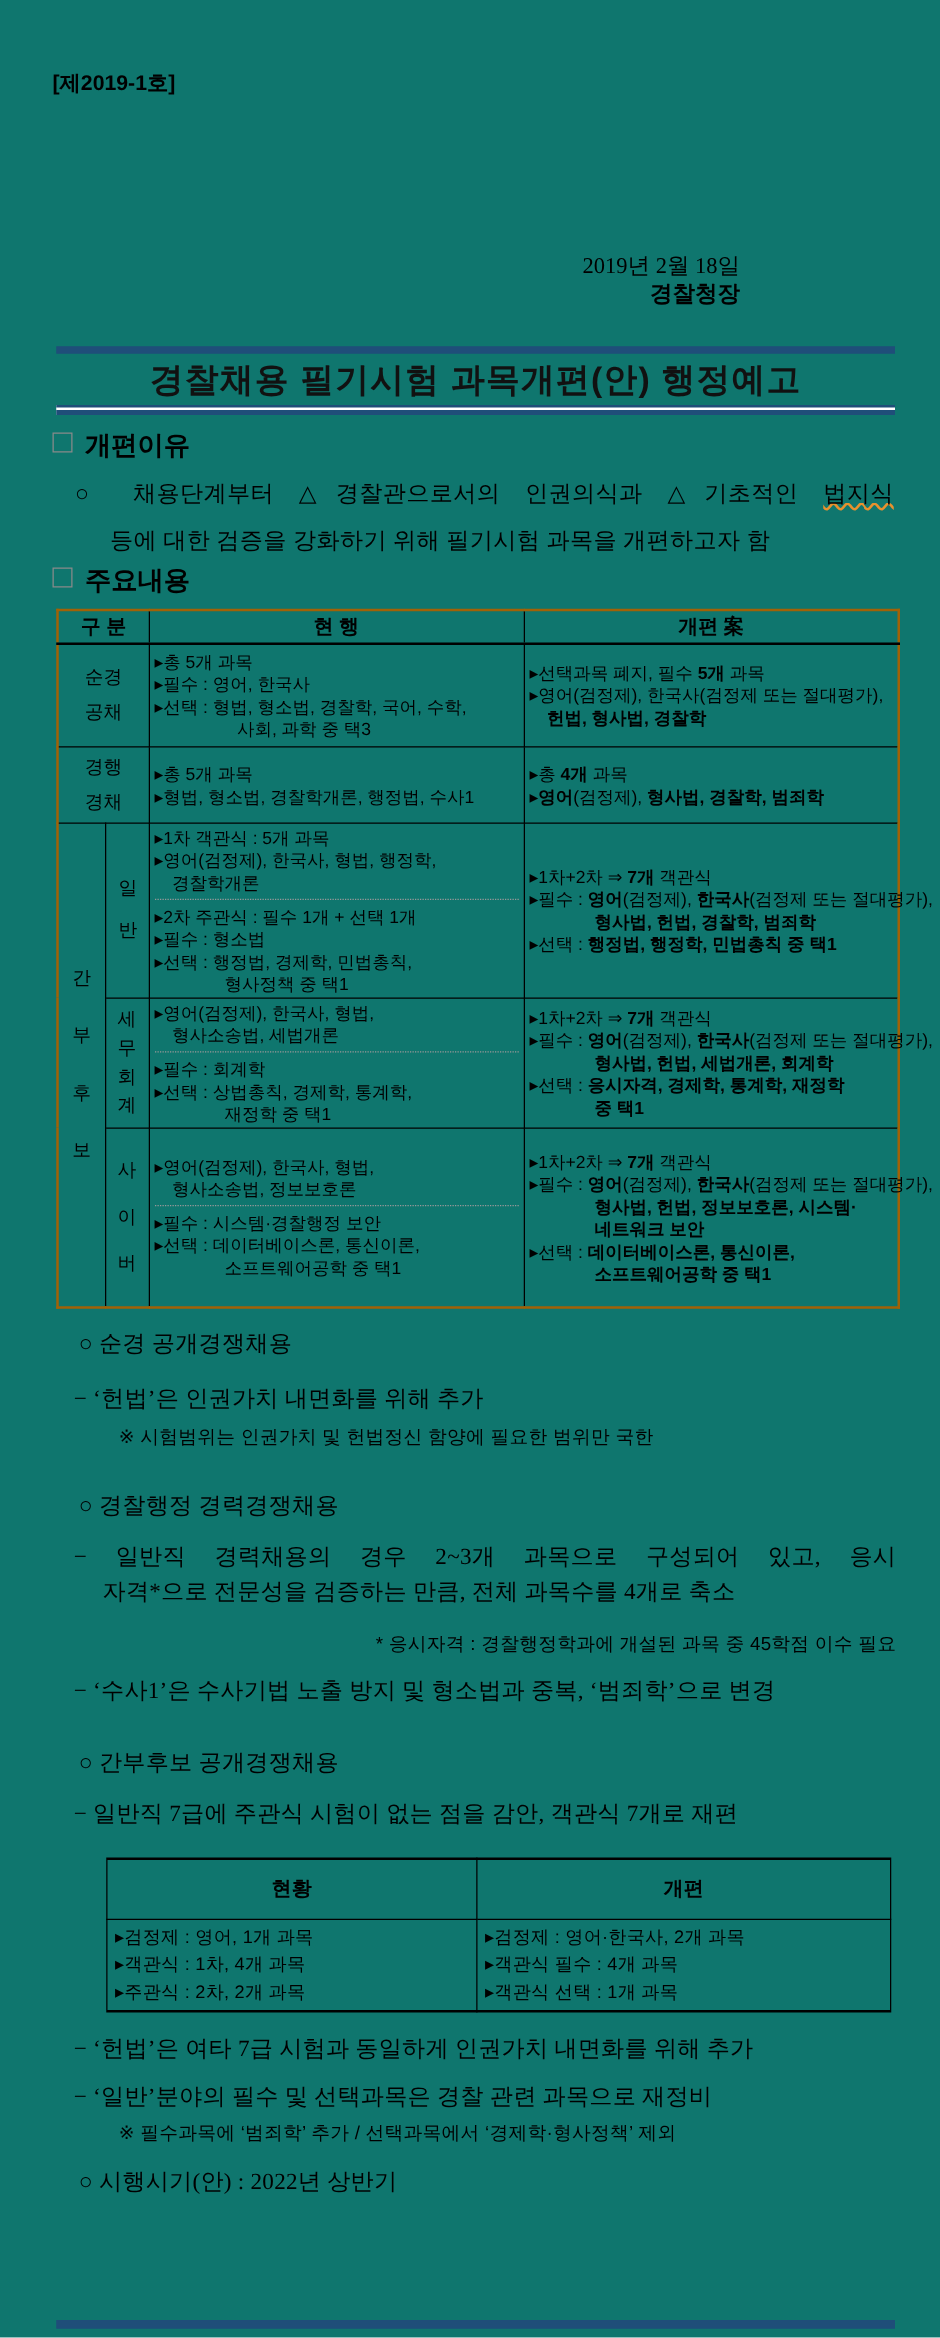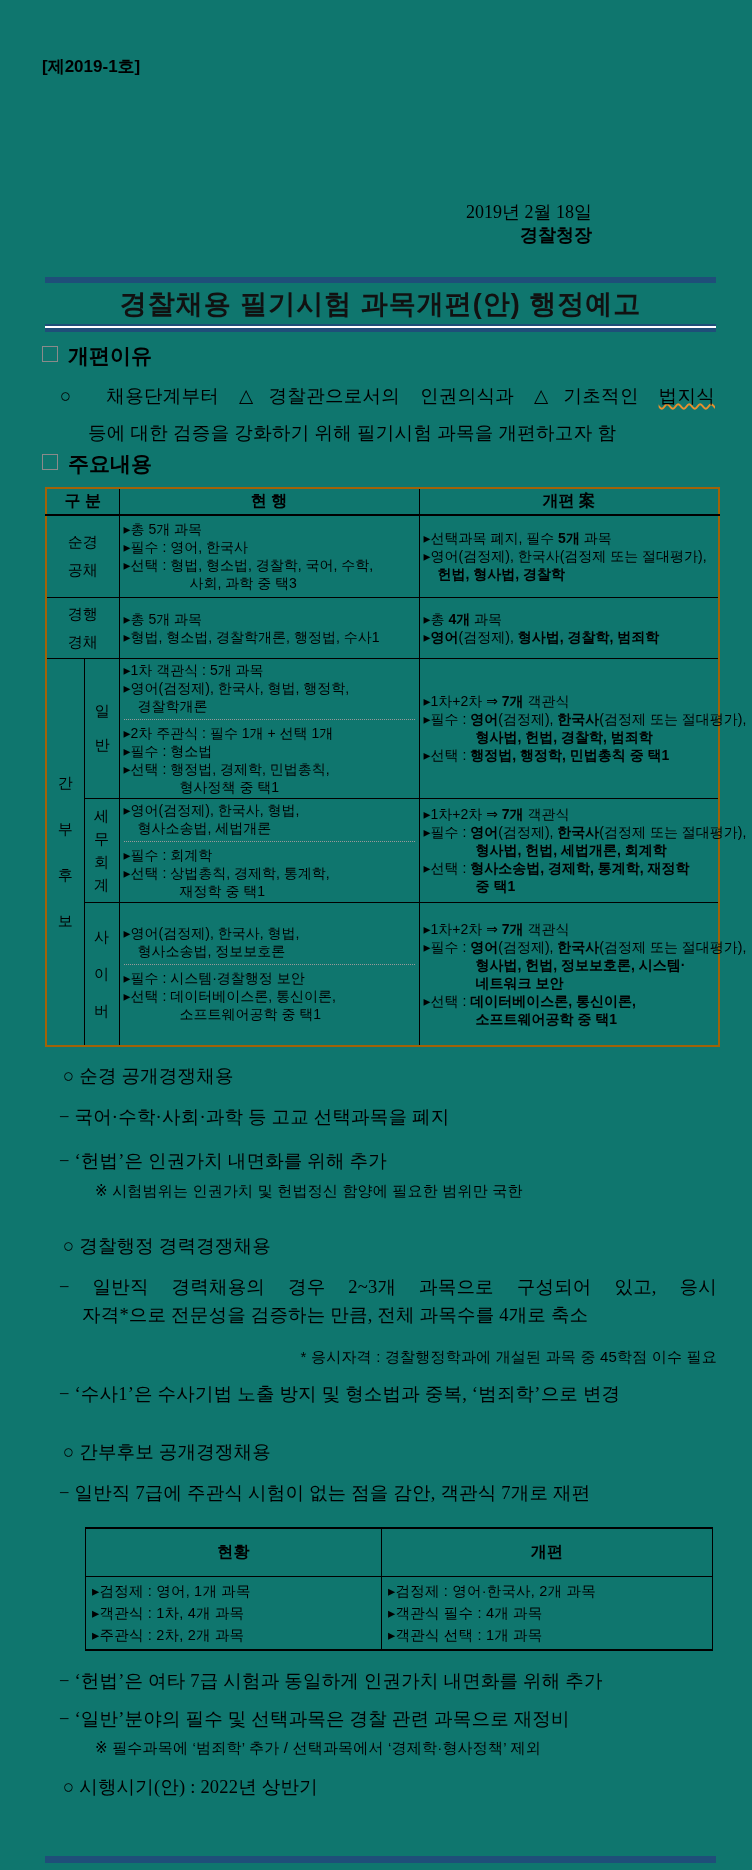--- a/index.html
+++ b/index.html
@@ -184,21 +184,21 @@
             <div class="ln"><span>▸영어</span><span class="sm">(검정제)</span><span>, 한국사, 형법,</span></div>
             <div class="ln ind1"><span>형사소송법, 세법개론</span></div>
             <div class="ln dot"><span>▸필수 : 회계학</span></div>
             <div class="ln"><span>▸선택 : 상법총칙, 경제학, 통계학,</span></div>
             <div class="ln ind2"><span>재정학 중 택1</span></div>
           </td>
       <td class="ref">
             <div class="ln"><span>▸1차+2차 ⇒ </span><span class="b">7개</span><span> 객관식</span></div>
             <div class="ln"><span>▸필수 : </span><span class="b">영어</span><span class="sm">(검정제)</span><span>, </span><span class="b">한국사</span><span class="sm">(검정제 또는 절대평가)</span><span>,</span></div>
             <div class="ln ind4"><span class="b">형사법, 헌법, 세법개론, 회계학</span></div>
-            <div class="ln"><span>▸선택 : </span><span class="b">형사소송법, 경제학, 통계학, 재정학</span></div>
+            <div class="ln"><span>▸선택 : </span><span class="b">응시자격, 경제학, 통계학, 재정학</span></div>
             <div class="ln ind4"><span class="b">중 택1</span></div>
           </td>
     </tr>
     <tr class="r5">
       <td class="glabel">
             <div class="vert vt-s3">사이버</div>
           </td>
       <td class="cur">
             <div class="ln"><span>▸영어</span><span class="sm">(검정제)</span><span>, 한국사, 형법,</span></div>
             <div class="ln ind1"><span>형사소송법, 정보보호론</span></div>
@@ -214,23 +214,20 @@
             <div class="ln"><span>▸선택 : </span><span class="b">데이터베이스론, 통신이론,</span></div>
             <div class="ln ind4"><span class="b">소프트웨어공학 중 택1</span></div>
           </td>
     </tr>
   </tbody>
     </table>
 
   <div class="notes">
     <div class="n-circle" style="margin-top:14px;">
         <div class="ln">○ 순경 공개경쟁채용</div>
-      </div>
-    <div class="n-dash" style="margin-top:13px;">
-        <div class="ln">− 국어·수학·사회·과학 등 고교 선택과목을 폐지</div>
       </div>
     <div class="n-dash" style="margin-top:16px;">
         <div class="ln">− ‘헌법’은 인권가치 내면화를 위해 추가</div>
       </div>
     <div class="n-ref" style="margin-top:5px;">
         <div class="ln">※ 시험범위는 인권가치 및 헌법정신 함양에 필요한 범위만 국한</div>
       </div>
     <div class="n-circle" style="margin-top:30px;">
         <div class="ln">○ 경찰행정 경력경쟁채용</div>
       </div>

